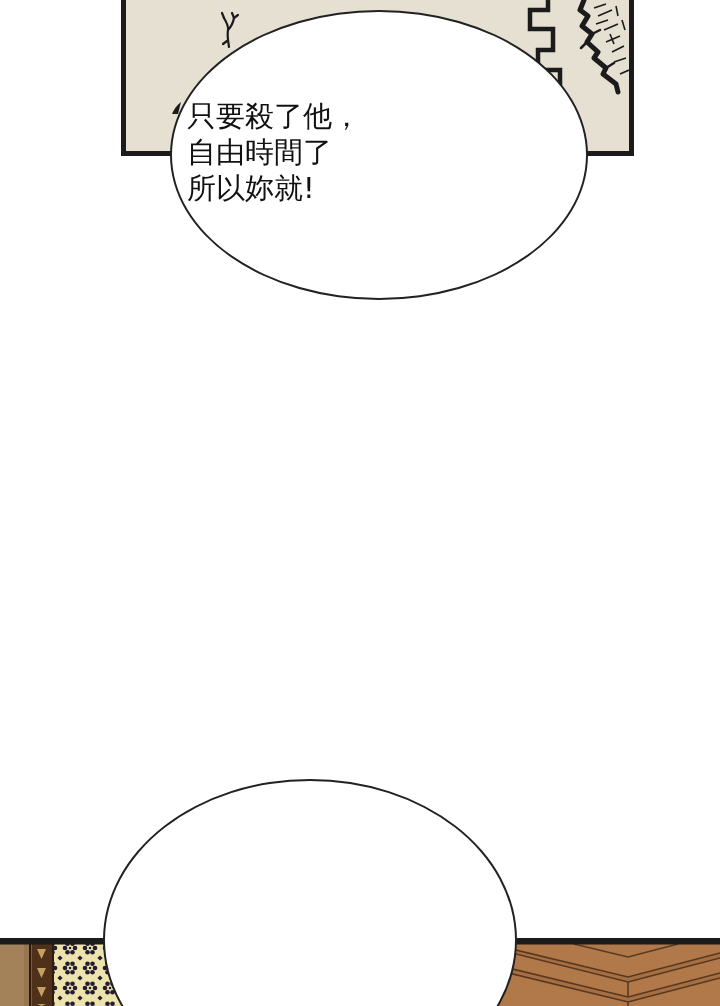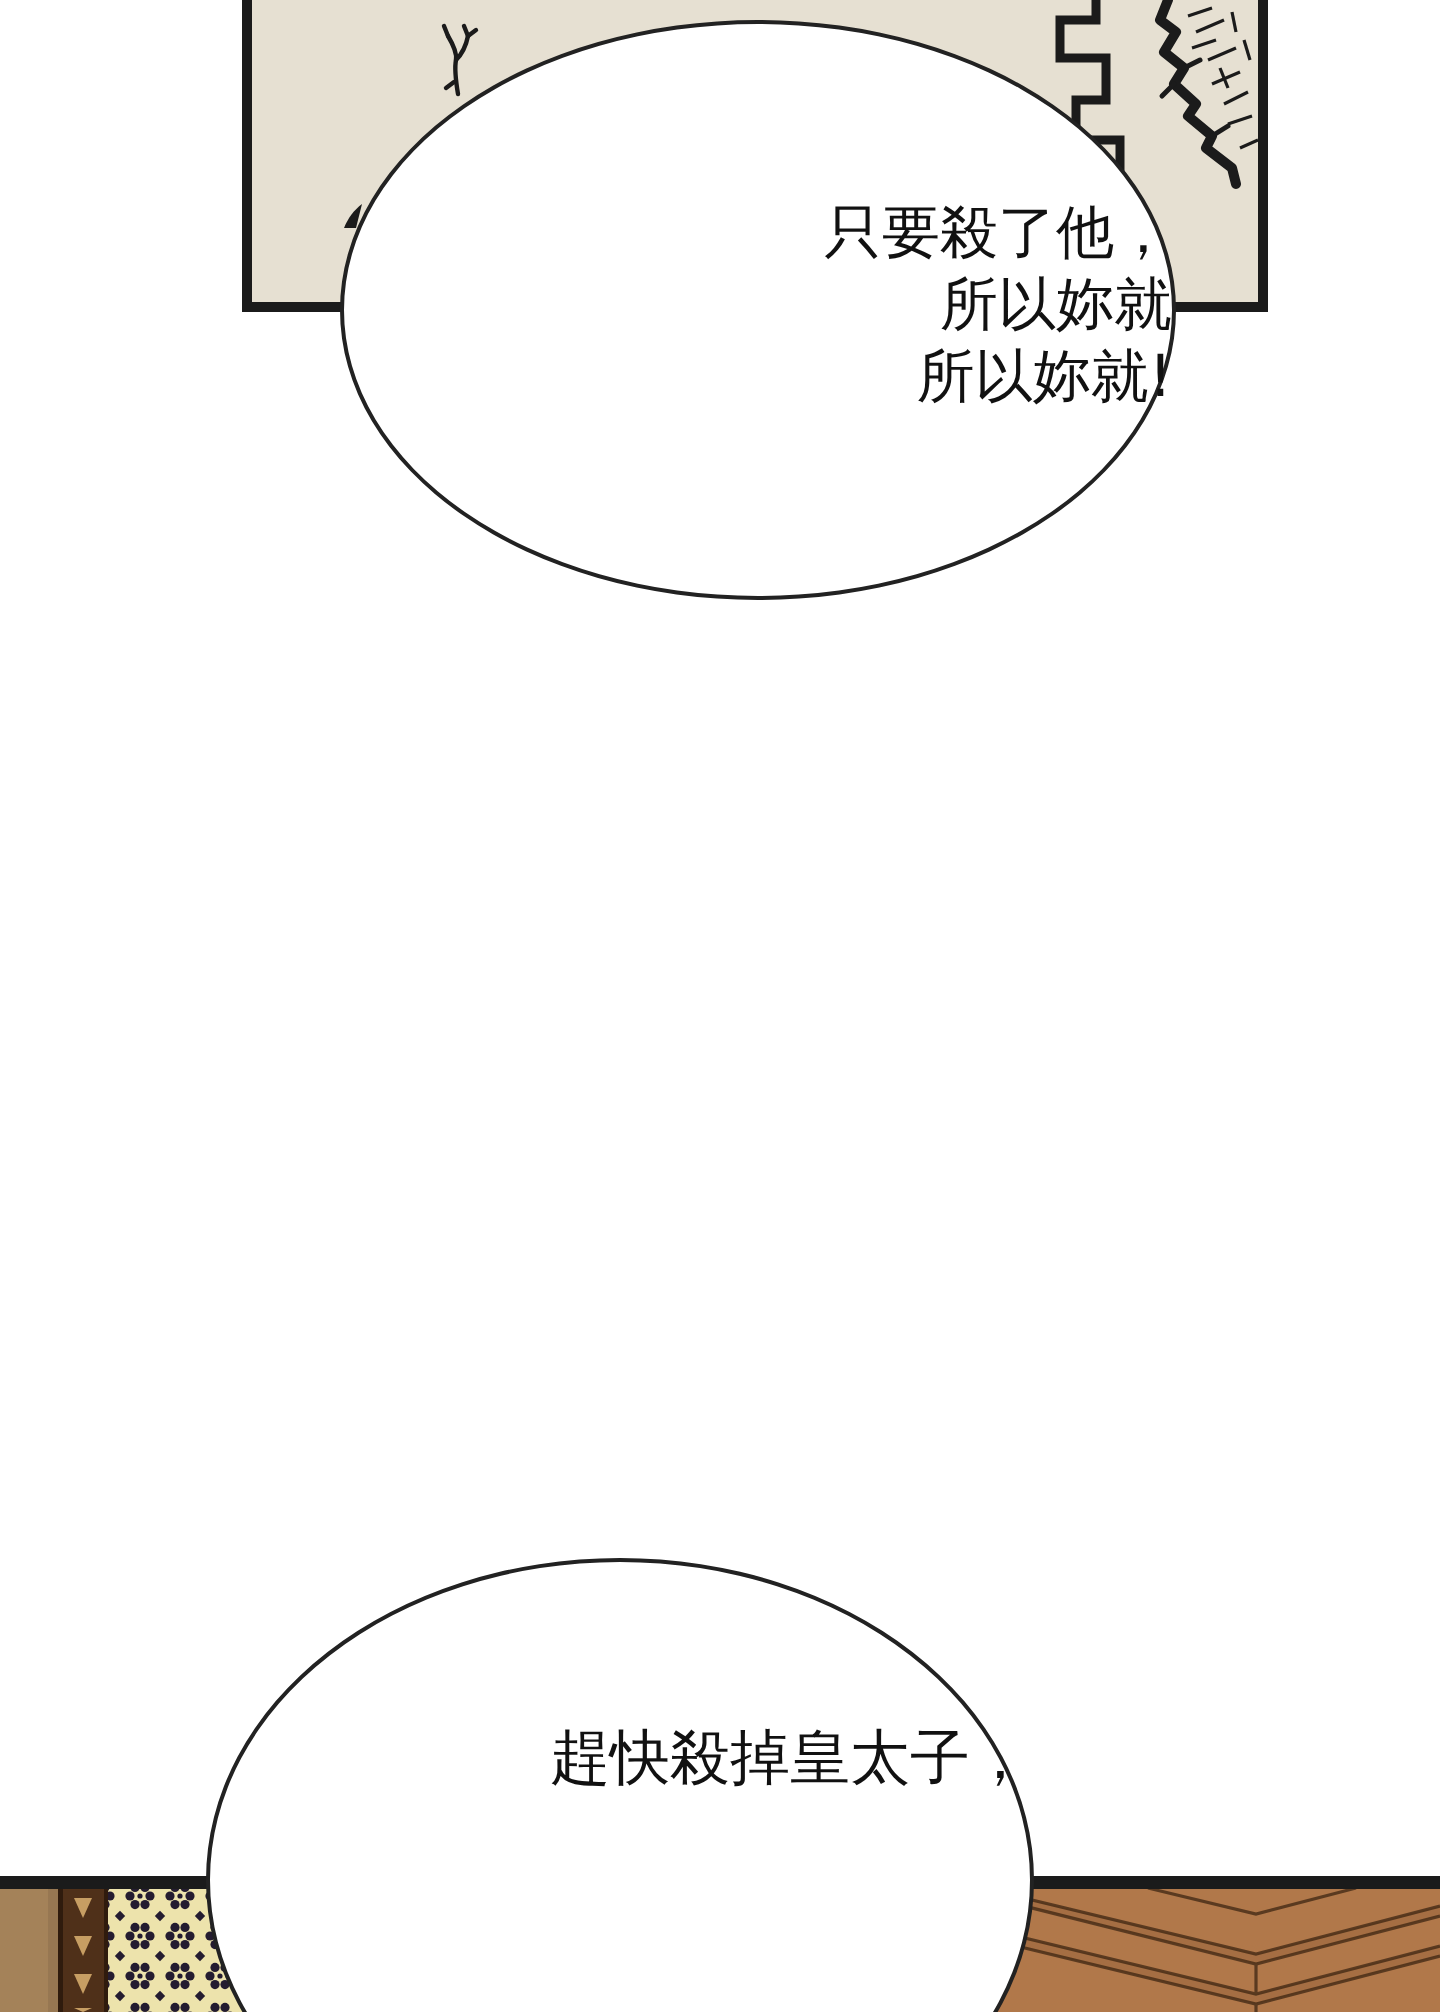--- a/index.html
+++ b/index.html
@@ -43,21 +43,21 @@
   
   .bubble{
     position:absolute;box-sizing:border-box;border-radius:50%;
     background:var(--bubble-fill,#fff);
     border:2px solid var(--bubble-stroke,#222);
     z-index:2;
   }
   .bubble-top{left:170px;top:10px;width:418px;height:290px;}
   .bubble-bottom{left:103px;top:779px;width:414px;height:322px;}
   .btext{
-    position:absolute;left:0;right:0;text-align:right;
+    position:absolute;left:0;right:0;text-align:left;
     color:var(--text-ink,#111);
     margin-left:15px;
   }
   .bubble-top .btext{top:86px;font-size:29px;}
   .bubble-bottom .btext{top:81px;font-size:30px;}
   .btext .line{height:36px;line-height:36px;white-space:nowrap;}
 </style>
 </head>
 <body>
 
@@ -163,24 +163,23 @@
 
       <rect x="54" y="6" width="100" height="62" fill="url(#tileP)"></rect>
 
       <rect x="0" y="0" width="720" height="6.5" fill="var(--ink,#1b1b1b)"></rect>
     </svg>
   </div>
 
   <div class="bubble bubble-top">
     <div class="btext">
       <div class="line">只要殺了他，</div>
-      <div class="line">所以妳就</div>
+      <div class="line">自由時間了</div>
       <div class="line">所以妳就!</div>
     </div>
   </div>
 
   <div class="bubble bubble-bottom">
     <div class="btext">
-      <div class="line">趕快殺掉皇太子，</div>
     </div>
   </div>
 
 </div>
 
 </body></html>

